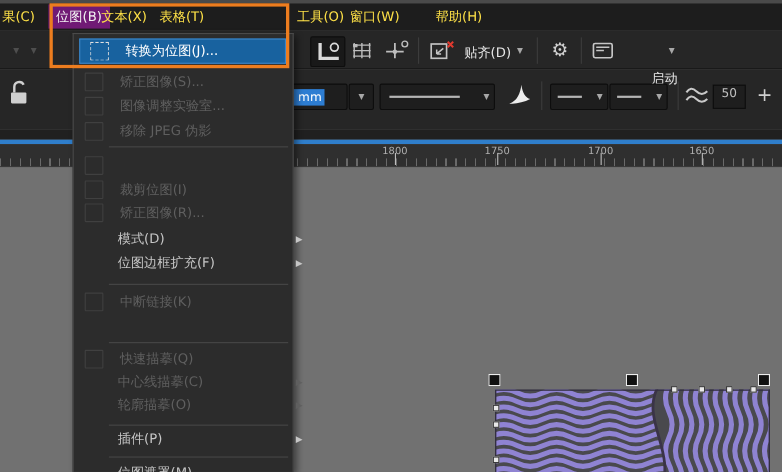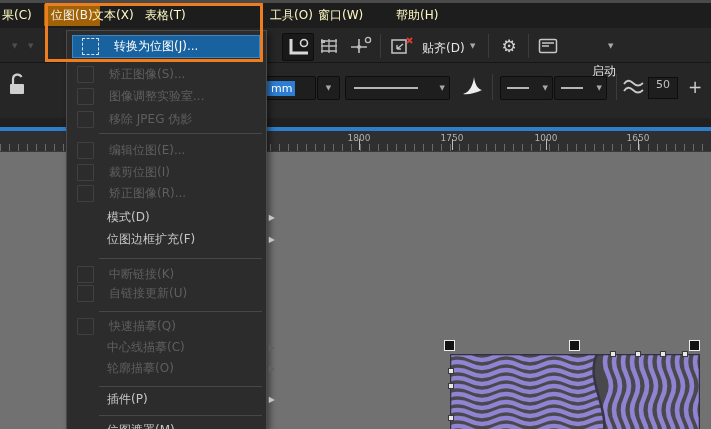--- a/index.html
+++ b/index.html
@@ -15,22 +15,22 @@
   .titlebar-edge{left:0;top:0;width:711px;height:3px;background:#4a4a4a;}
   .menubar{left:0;top:3px;width:711px;height:25px;background:#1d1d1d;}
   .toolbar{left:0;top:28px;width:711px;height:34px;background:#262626;border-bottom:1px solid #171717;}
   .propbar{left:0;top:63px;width:711px;height:55px;background:#262626;}
   .subband{left:0;top:118px;width:711px;height:9px;background:#202020;}
   .blueline{left:0;top:127px;width:711px;height:4px;background:#2f7ecb;}
   .rulerband{left:0;top:131px;width:711px;height:20px;background:#2f2f2f;border-bottom:1px solid #3a3a3a;}
   .canvas{left:0;top:152px;width:711px;height:277px;background:#717171;}
 
   
-  .mb-item{top:6px;height:19px;line-height:19px;font-size:12px;color:#fef9c3;white-space:nowrap;}
-  .mb-item.hl{background:#a16207;color:#f2f2f2;padding:0 7px;top:4px;height:22px;line-height:22px;}
+  .mb-item{top:6px;height:19px;line-height:19px;font-size:12px;color:#fde047;white-space:nowrap;}
+  .mb-item.hl{background:#701a75;color:#f2f2f2;padding:0 7px;top:4px;height:22px;line-height:22px;}
 
   
   .tsep{top:34px;width:1px;height:24px;background:#3c3c3c;}
   .faint{color:#4e4e4e;font-size:7px;top:42px;}
   .tbtn{top:33px;height:26px;display:flex;align-items:center;justify-content:center;}
   .tbtn.pressed{background:#191919;border:1px solid #0e0e0e;border-radius:2px;}
   .tlabel{font-size:12px;color:#e5e5e5;top:40px;white-space:nowrap;}
   .dd{font-size:7px;color:#a8a8a8;top:42px;}
   .clipped-ico{left:246px;top:38px;width:14px;height:14px;background:#e4e4e4;border-radius:2px;}
 
@@ -182,21 +182,21 @@
   <span>50</span>
 </div>
 <div class="abs plusbtn" style="left:684px;">
   <span>+</span>
 </div>
 
 <div class="abs rticks"></div>
 <span class="abs rlabel" style="left:257px;">850</span>
 <span class="abs rlabel" style="left:359px;">1800</span>
 <span class="abs rlabel" style="left:452px;">1750</span>
-<span class="abs rlabel" style="left:546px;">1000</span>
+<span class="abs rlabel" style="left:546px;">1700</span>
 <span class="abs rlabel" style="left:638px;">1650</span>
 <div class="abs rmajor" style="left:257px;"></div>
 <div class="abs rmajor" style="left:359px;"></div>
 <div class="abs rmajor" style="left:452px;"></div>
 <div class="abs rmajor" style="left:546px;"></div>
 <div class="abs rmajor" style="left:638px;"></div>
 
 <div class="abs objwrap">
   <svg width="250" height="90" viewBox="0 0 250 90">
     <rect x="0" y="0" width="250" height="90" fill="#49494d"></rect>
@@ -256,21 +256,20 @@
     <span class="gicon"></span>
     <span class="lbl">图像调整实验室...</span>
   </div>
   <div class="mrow dis" style="top:78px;">
     <span class="gicon"></span>
     <span class="lbl">移除 JPEG 伪影</span>
   </div>
   <div class="msep" style="top:102px;"></div>
   <div class="mrow dis" style="top:109px;">
     <span class="gicon"></span>
-    <span class="lbl">编辑位图(E)...</span>
   </div>
   <div class="mrow dis" style="top:131px;">
     <span class="gicon"></span>
     <span class="lbl">裁剪位图(I)</span>
   </div>
   <div class="mrow dis" style="top:152px;">
     <span class="gicon"></span>
     <span class="lbl">矫正图像(R)...</span>
   </div>
   <div class="mrow en" style="top:176px;">
@@ -281,24 +280,20 @@
   <div class="mrow en" style="top:198px;">
     <span class="gicon none"></span>
     <span class="lbl">位图边框扩充(F)</span>
     <span class="subarr">▶</span>
   </div>
   <div class="msep" style="top:227px;"></div>
   <div class="mrow dis" style="top:233px;">
     <span class="gicon"></span>
     <span class="lbl">中断链接(K)</span>
   </div>
-  <div class="mrow dis" style="top:252px;">
-    <span class="gicon"></span>
-    <span class="lbl">自链接更新(U)</span>
-  </div>
   <div class="msep" style="top:280px;"></div>
   <div class="mrow dis" style="top:285px;">
     <span class="gicon"></span>
     <span class="lbl">快速描摹(Q)</span>
   </div>
   <div class="mrow dis" style="top:306px;">
     <span class="gicon none"></span>
     <span class="lbl">中心线描摹(C)</span>
     <span class="subarr">▶</span>
   </div>

